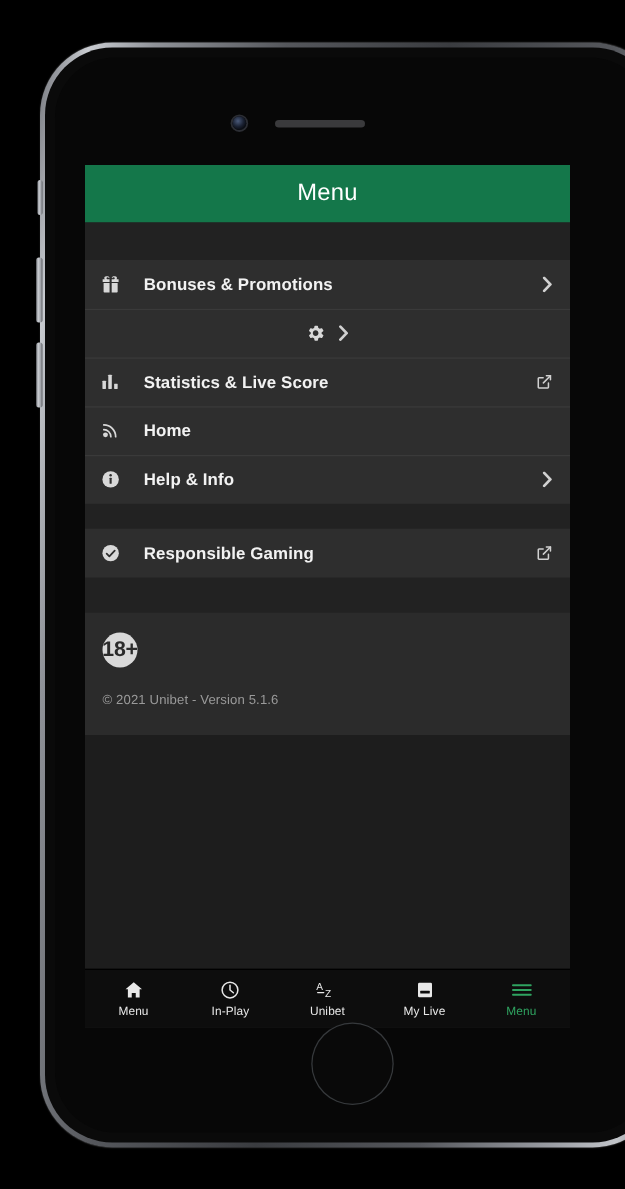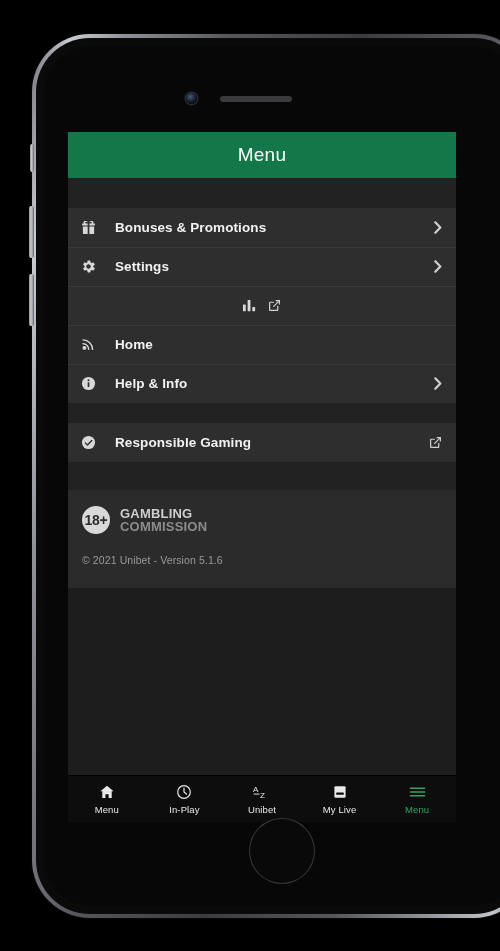--- a/index.html
+++ b/index.html
@@ -182,21 +182,21 @@
     display: flex;
     align-items: center;
     gap: 10px;
   }
   #age-badge {
     width: 28px;
     height: 28px;
     border-radius: 50%;
     background: #d9d9d9;
     color: #2b2b2b;
-    font-size: 14px;
+    font-size: 17px;
     font-weight: 700;
     display: flex;
     align-items: center;
     justify-content: center;
     letter-spacing: -0.2px;
   }
   #gc-wordmark {
     display: flex;
     flex-direction: column;
     line-height: 1.0;
@@ -289,36 +289,36 @@
                   </svg>
               </span>
             </div>
 
             <div class="menu-row">
               <span class="menu-icon">
                 <svg width="15" height="15" viewBox="0 0 16 16" fill="currentColor">
                   <path d="M14.4 9.6l-1.3-1c.1-.4.1-.8 0-1.2l1.3-1c.2-.2.3-.5.2-.7l-1-1.7c-.1-.2-.4-.3-.7-.2l-1.5.5c-.3-.3-.7-.5-1.1-.6l-.3-1.6c0-.3-.3-.5-.5-.5H7.5c-.3 0-.5.2-.5.5l-.3 1.6c-.4.1-.8.3-1.1.6l-1.5-.5c-.3-.1-.6 0-.7.2l-1 1.7c-.1.2-.1.5.2.7l1.3 1c-.1.4-.1.8 0 1.2l-1.3 1c-.2.2-.3.5-.2.7l1 1.7c.1.2.4.3.7.2l1.5-.5c.3.3.7.5 1.1.6l.3 1.6c0 .3.3.5.5.5h2c.3 0 .5-.2.5-.5l.3-1.6c.4-.1.8-.3 1.1-.6l1.5.5c.3.1.6 0 .7-.2l1-1.7c.2-.2.1-.5-.2-.7zM8 10.4c-1.3 0-2.4-1.1-2.4-2.4S6.7 5.6 8 5.6s2.4 1.1 2.4 2.4S9.3 10.4 8 10.4z"></path>
                 </svg>
               </span>
-              <span class="menu-label">Settings</span>
               <span class="menu-affordance">
                 <svg width="8" height="13" viewBox="0 0 8 13" fill="none" stroke="currentColor" stroke-width="2.2" stroke-linecap="round" stroke-linejoin="round">
                     <path d="M1.3 1.3L6.3 6.5 1.3 11.7"></path>
                   </svg>
               </span>
             </div>
 
             <div class="menu-row">
               <span class="menu-icon">
                 <svg width="15" height="15" viewBox="0 0 16 16" fill="currentColor">
                   <rect x="1" y="7" width="3" height="7" rx="0.4"></rect>
                   <rect x="6" y="2" width="3" height="12" rx="0.4"></rect>
                   <rect x="11" y="9.5" width="3" height="4.5" rx="0.4"></rect>
                 </svg>
               </span>
+              <span class="menu-label">Statistics &amp; Live Score</span>
               <span class="menu-affordance">
                 <svg width="13" height="13" viewBox="0 0 16 16" fill="none" stroke="currentColor" stroke-width="1.5" stroke-linecap="round" stroke-linejoin="round">
                   <path d="M12 9.2v4.1c0 .4-.3.7-.7.7H2.7c-.4 0-.7-.3-.7-.7V4.7c0-.4.3-.7.7-.7h4.1"></path>
                   <path d="M10 2h4v4"></path>
                     <path d="M7 9L14 2"></path>
                 </svg>
               </span>
             </div>
 
             <div class="menu-row">
@@ -369,24 +369,20 @@
                 </svg>
               </span>
             </div>
           </div>
 
           <div class="gap-band" style="height:28px"></div>
 
           <div id="footer-block">
             <div id="footer-logos">
               <div id="age-badge">18+</div>
-              <div id="gc-wordmark">
-                <span id="gc-line1">GAMBLING</span>
-                <span id="gc-line2">COMMISSION</span>
-              </div>
             </div>
             <div id="copyright">© 2021 Unibet - Version 5.1.6</div>
           </div>
 
           <div id="filler"></div>
 
           <div id="bottom-nav">
 
             <div class="nav-item">
               <span class="nav-icon">

